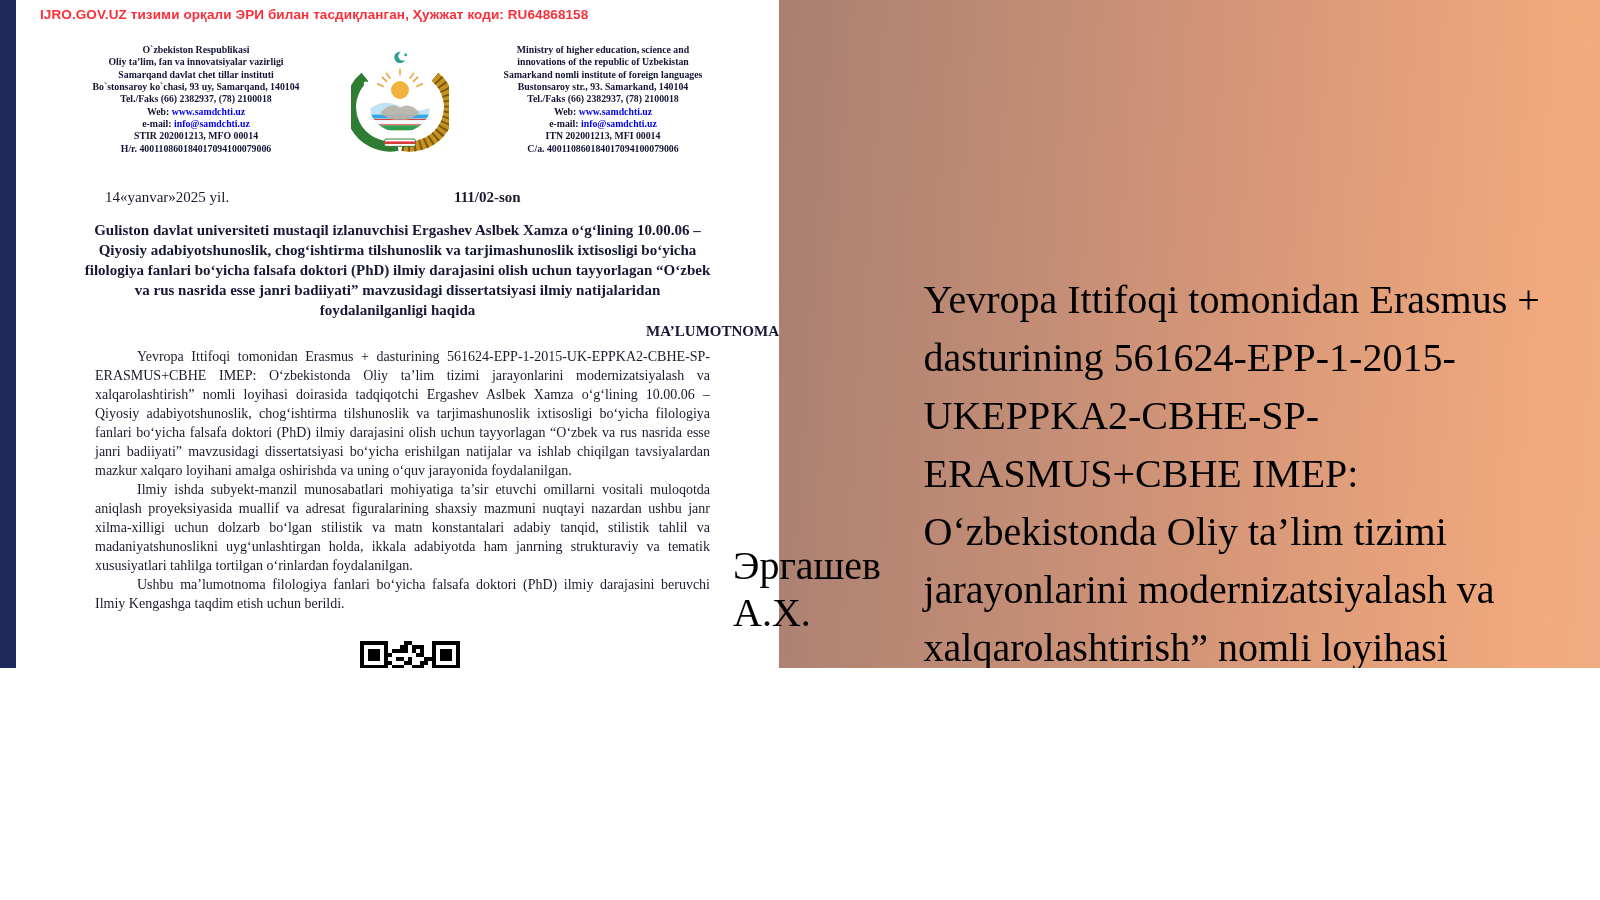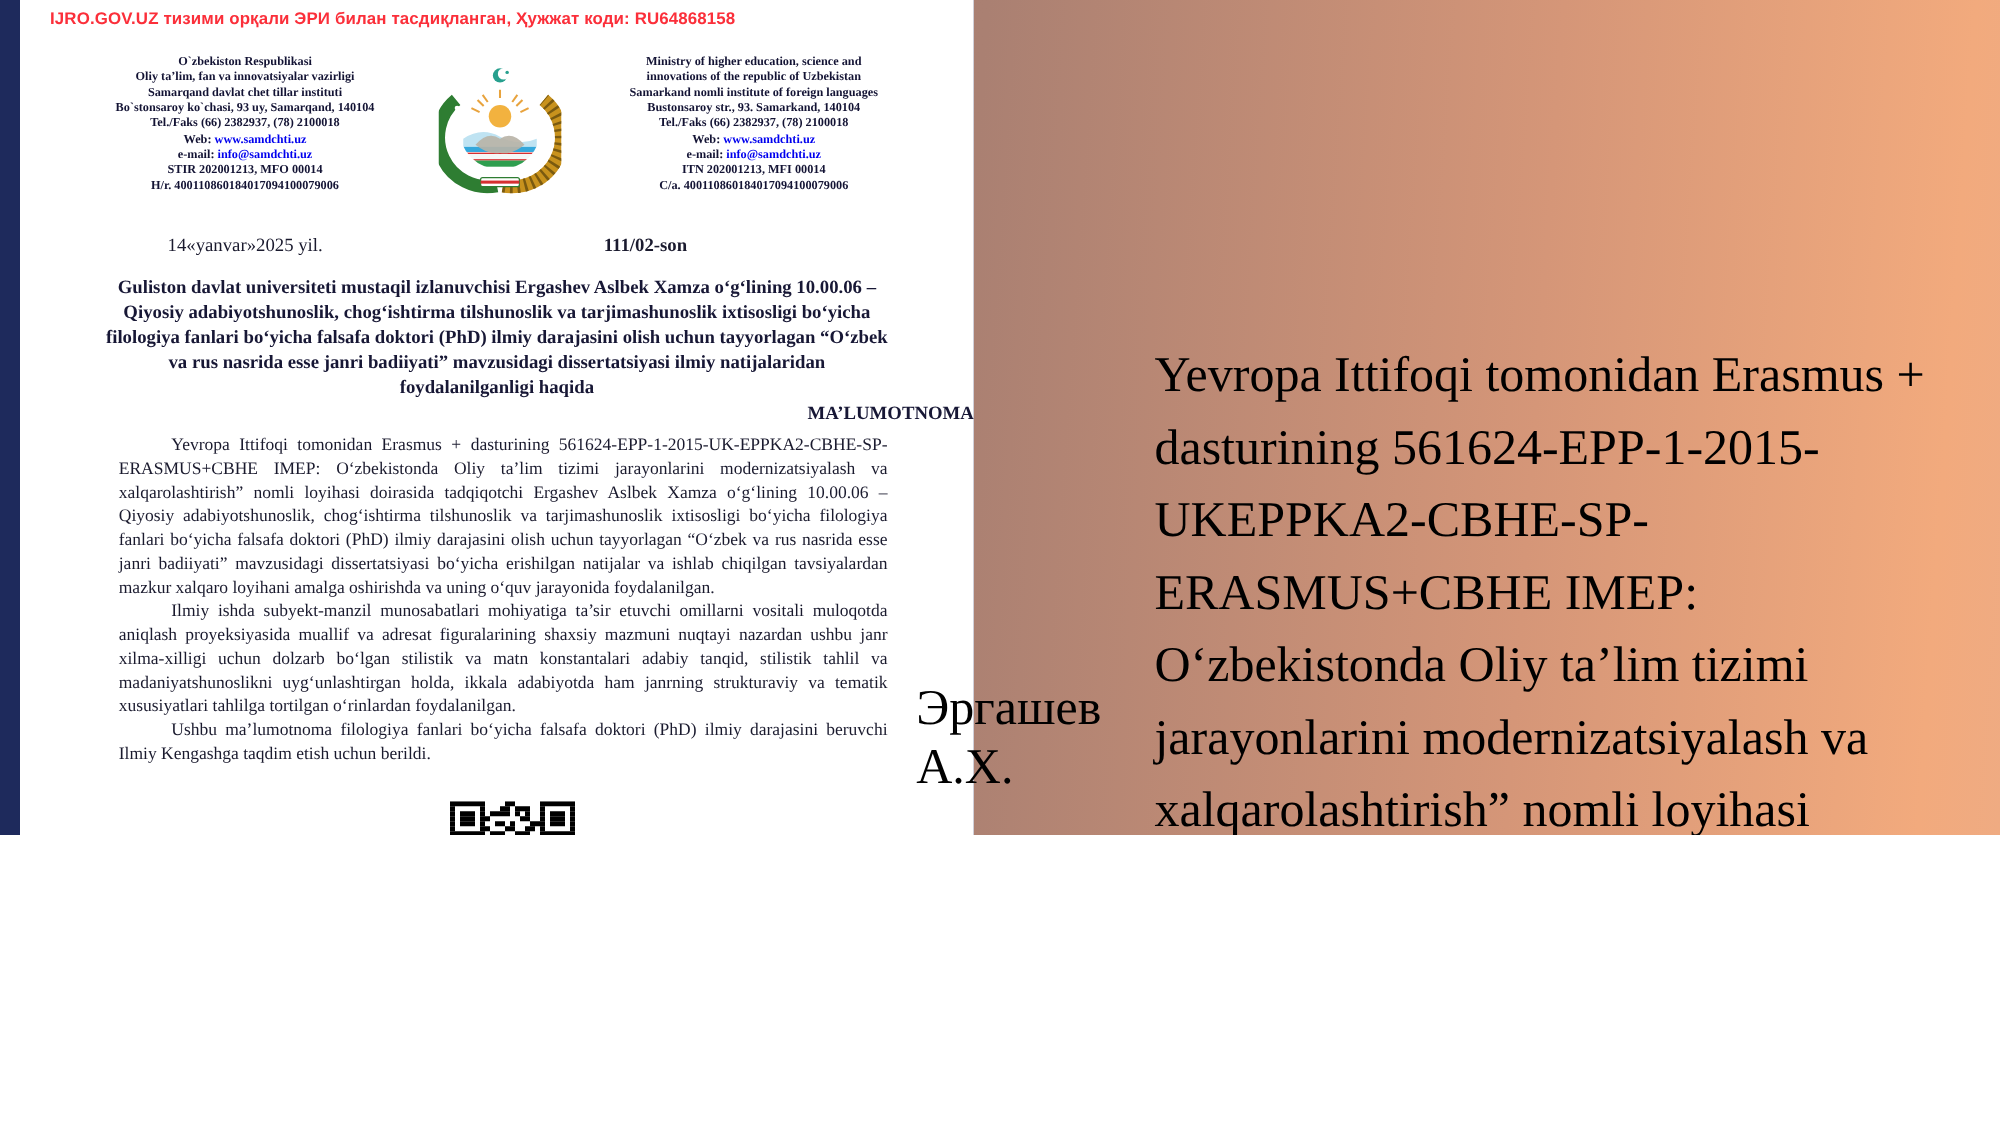--- a/index.html
+++ b/index.html
@@ -17,29 +17,29 @@
     background:#1e2a5c; padding:0 0 7px 16px;
   }
   .page { position:relative; width:100%; height:100%; background:#ffffff; overflow:hidden; }
 
   .stamp {
     position:absolute; top:7px; left:24px;
     font-family:"Liberation Sans", sans-serif; font-weight:600;
     font-size:13.5px; color:#fb2f3a; letter-spacing:.1px; white-space:nowrap;
   }
 
-  .letterhead { display:flex; justify-content:space-between; align-items:flex-end; margin:44px 26px 0 30px; }
+  .letterhead { display:flex; justify-content:space-between; align-items:flex-start; margin:44px 26px 0 30px; }
   .lh-col {
     width:300px; text-align:center; color:#131334;
     font-weight:bold; font-size:9.8px; line-height:1.26;
   }
   .lnk { color:#0000ee; cursor:pointer; }
   .emblem-wrap { width:100px; display:flex; justify-content:center; padding-top:2px; }
 
-  .meta-row { position:relative; margin-top:34px; height:20px; font-size:15px; color:#1a1a2e;margin-left:29px; }
+  .meta-row { position:relative; margin-top:34px; height:20px; font-size:15px; color:#1a1a2e; }
   .meta-date { position:absolute; left:89px; }
   .meta-number { position:absolute; left:438px; font-weight:bold; }
 
   .doc-title {
     width:636px; margin:12px auto 0; text-align:center;
     font-weight:bold; font-size:15px; line-height:1.33; color:#171735;
   }
   .doc-heading { text-align:right; font-weight:bold; font-size:15px; margin-top:2px; color:#171735; }
 
   .doc-body { margin:7px 69px 0 79px; font-size:14px; line-height:1.36; text-align:justify; color:#1a1a2e; }

